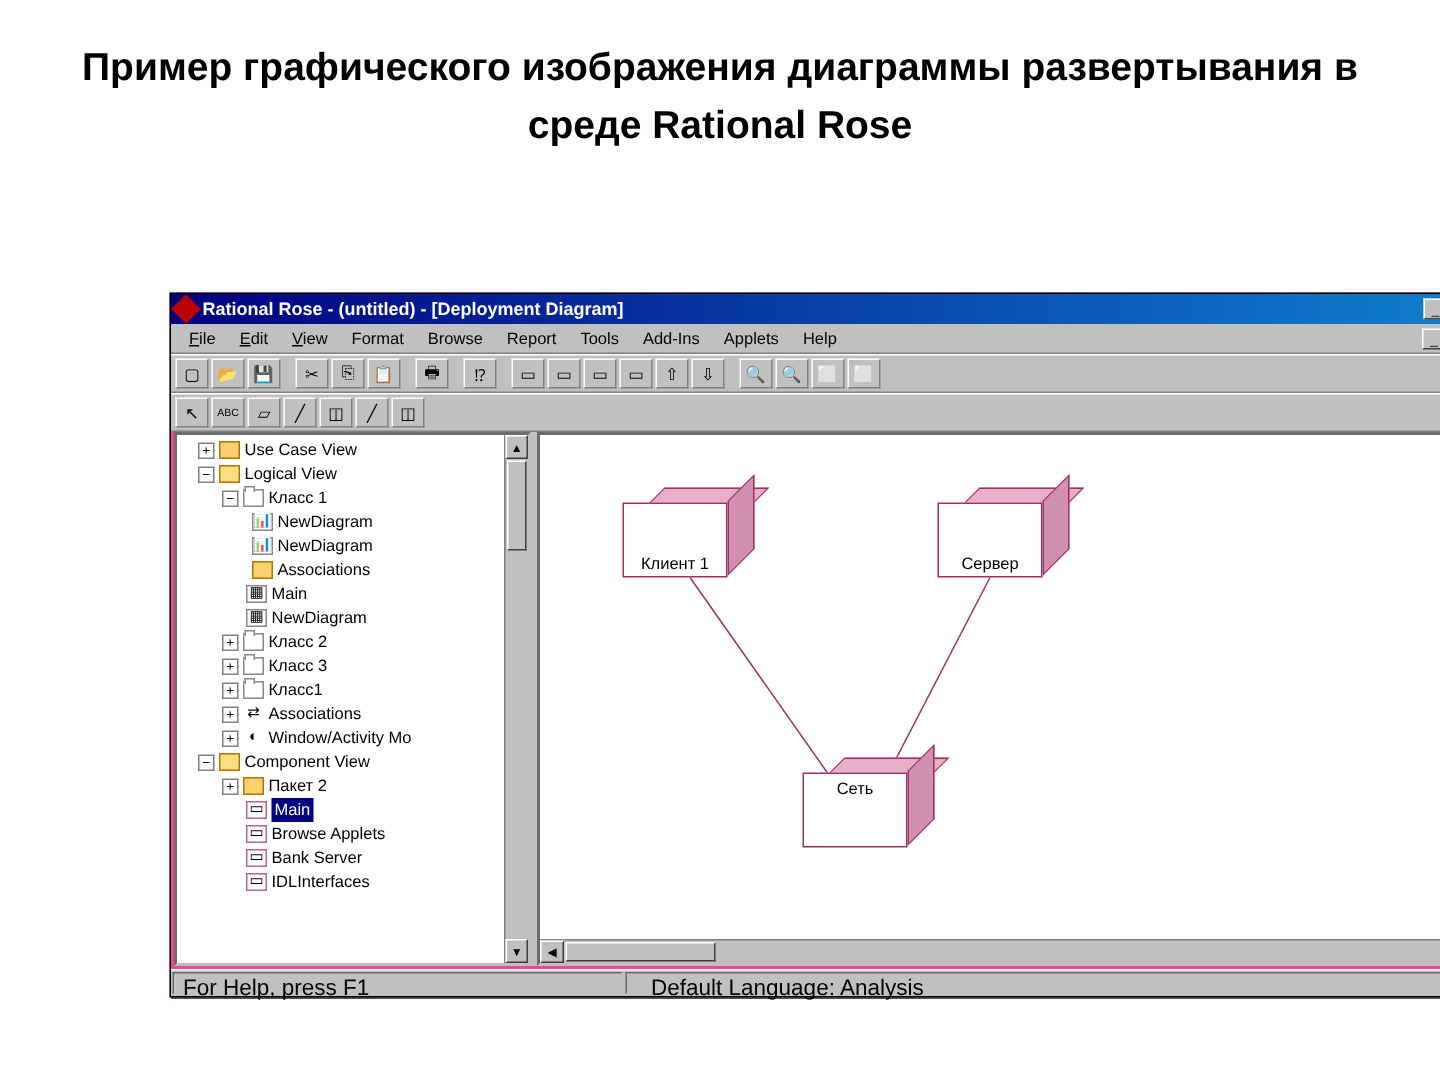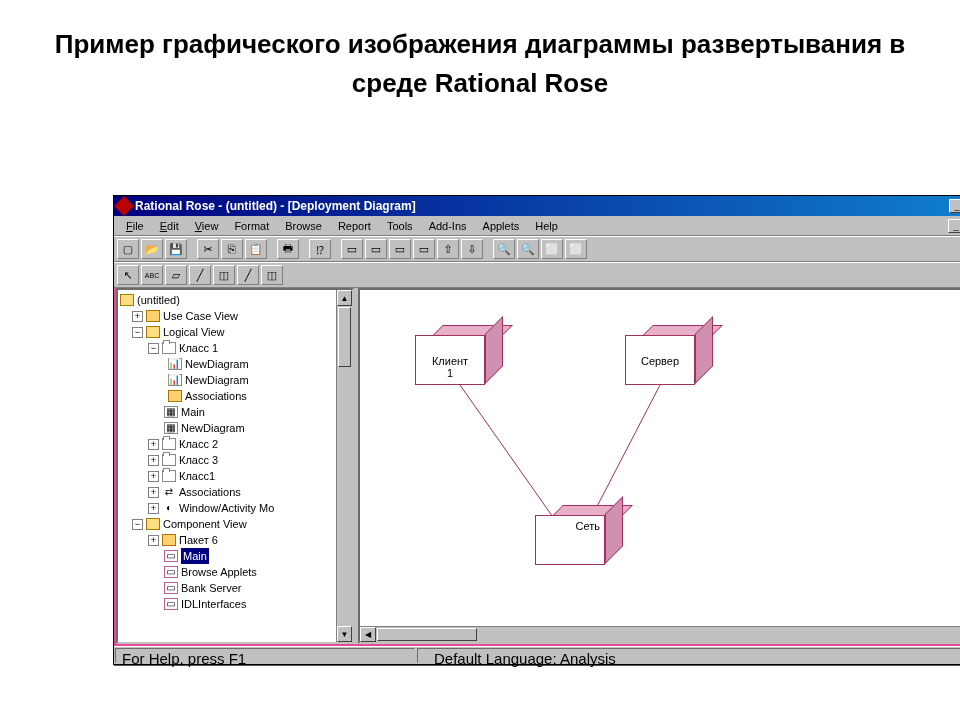--- a/index.html
+++ b/index.html
@@ -193,24 +193,24 @@
   }
   .hscroll .arr.right { position:absolute; right:0; top:0; }
   .corner { position:absolute; right:0; bottom:0; width:16px; height:16px; background:#c0c0c0; }
   .node3d {
     position:absolute;
   }
   .node-face {
     position:absolute;
     background:#fff;
     border:1px solid #a03060;
-    display:flex; align-items:flex-start; justify-content:center;
+    display:flex; align-items:flex-end; justify-content:center;
     text-align:center;
     font-size:11px;
-    padding:19px;
+    padding:2px;
   }
   .node-top {
     position:absolute;
     background:#e8b0c8;
     border:1px solid #a03060;
     transform: skewX(-45deg);
     transform-origin: bottom left;
   }
   .node-side {
     position:absolute;
@@ -306,24 +306,20 @@
     <div class="tbtn">╱</div>
     <div class="tbtn">◫</div>
     <div class="tbtn">╱</div>
     <div class="tbtn">◫</div>
   </div>
 
   <div class="workarea">
 
     <div class="tree-panel">
       <div class="tree">
-        <div class="tree-row" style="padding-left:0;">
-          <span class="ticon folder open"></span>
-          <span>(untitled)</span>
-        </div>
         <div class="tree-row" style="padding-left:12px;">
           <span class="exp">+</span>
           <span class="ticon folder"></span>
           <span>Use Case View</span>
         </div>
         <div class="tree-row" style="padding-left:12px;">
           <span class="exp">−</span>
           <span class="ticon folder open"></span>
           <span>Logical View</span>
         </div>
@@ -378,21 +374,21 @@
           <span>Window/Activity Mo</span>
         </div>
         <div class="tree-row" style="padding-left:12px;">
           <span class="exp">−</span>
           <span class="ticon folder open"></span>
           <span>Component View</span>
         </div>
         <div class="tree-row" style="padding-left:28px;">
           <span class="exp">+</span>
           <span class="ticon folder"></span>
-          <span>Пакет 6</span>
+          <span>Пакет 2</span>
         </div>
         <div class="tree-row" style="padding-left:44px;">
           <span class="ticon cmp">▭</span>
           <span class="selected">Main</span>
         </div>
         <div class="tree-row" style="padding-left:44px;">
           <span class="ticon cmp">▭</span>
           <span>Browse Applets</span>
         </div>
         <div class="tree-row" style="padding-left:44px;">
@@ -431,21 +427,21 @@
         <div class="node-top" style="left:10px; top:-10px; width:70px; height:18px;"></div>
         <div class="node-side" style="left:70px; top:-1px; width:18px; height:50px;"></div>
         <div class="node-face" style="left:0; top:0; width:70px; height:50px;">
           <span>Сервер</span>
         </div>
       </div>
 
       <div class="node3d" style="left:175px; top:225px;">
         <div class="node-top" style="left:10px; top:-10px; width:70px; height:18px;"></div>
         <div class="node-side" style="left:70px; top:-1px; width:18px; height:50px;"></div>
-        <div class="node-face" style="left:0; top:0; width:70px; height:50px; justify-content:flex-end; align-items:flex-start; padding:4px;">
+        <div class="node-face" style="left:0; top:0; width:70px; height:50px; justify-content:center; align-items:flex-start; padding:4px;">
           <span>Сеть</span>
         </div>
       </div>
 
       <div class="vscroll">
         <div class="arr">▲</div>
         <div class="thumb" style="height:40px;"></div>
         <div class="arr bottom">▼</div>
       </div>
       <div class="hscroll">

